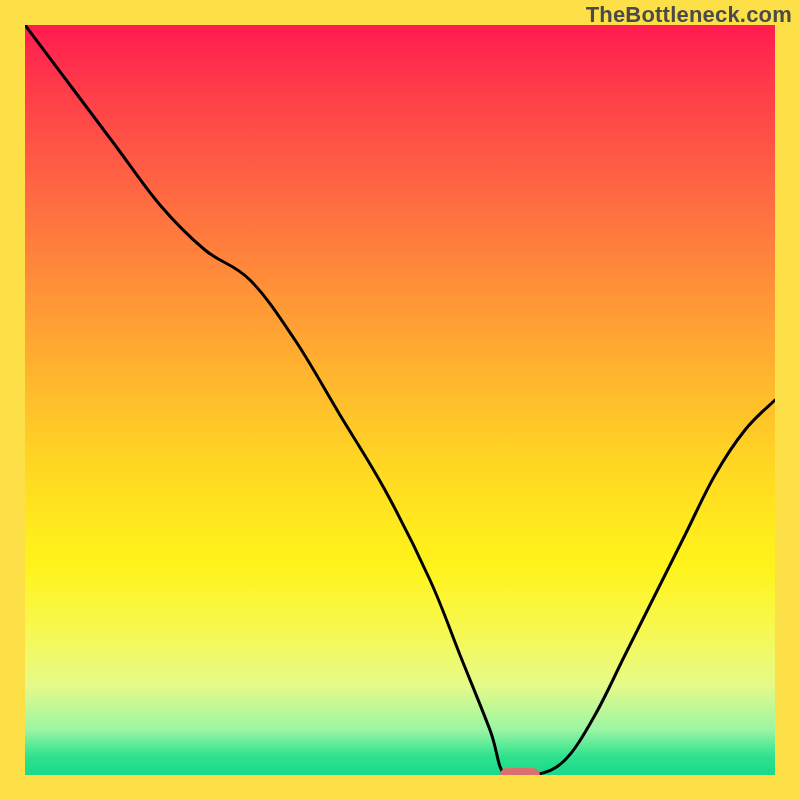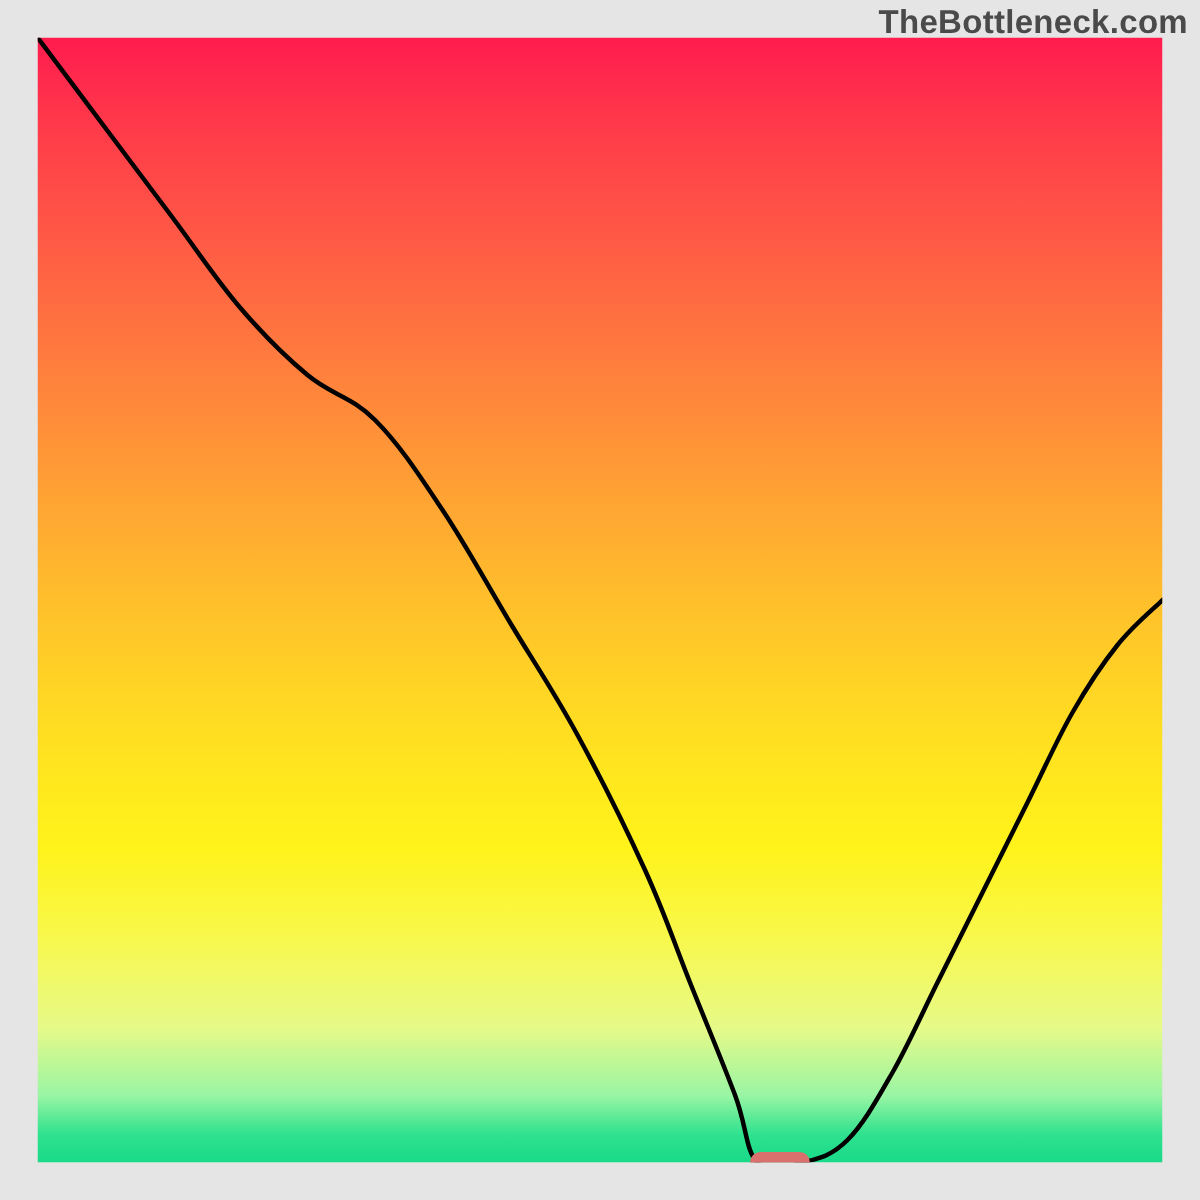--- a/index.html
+++ b/index.html
@@ -1,21 +1,21 @@
 <!DOCTYPE html>
 <html><head>
 <meta charset="utf-8">
 <style>
   * { margin: 0; padding: 0; box-sizing: border-box; }
   html, body { width: 800px; height: 800px; overflow: hidden; background: #fff; }
   .frame {
     position: relative;
     width: 800px;
     height: 800px;
-    background: #e5e5e5;
+    background: #fde047;
   }
   .watermark {
     position: absolute;
     top: 2px;
     right: 8px;
     font-family: Arial, Helvetica, sans-serif;
     font-size: 22px;
     font-weight: 600;
     color: #4a4a4a;
     letter-spacing: 0.2px;

